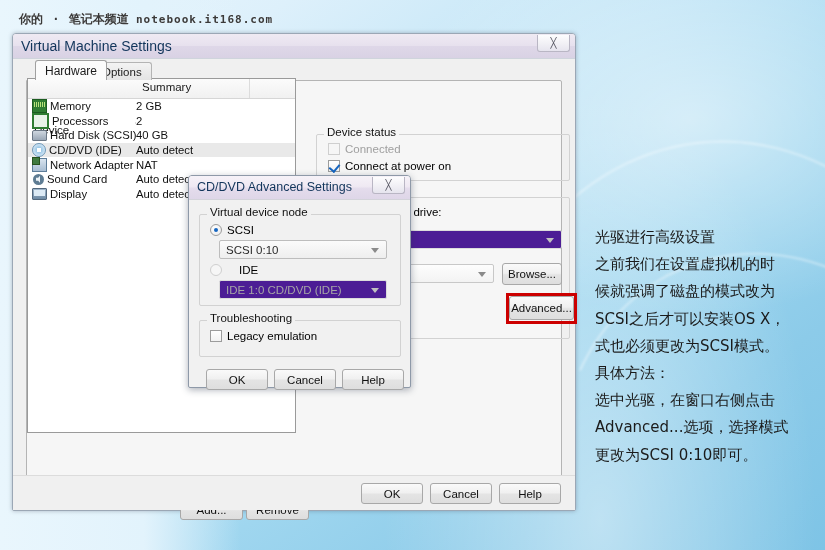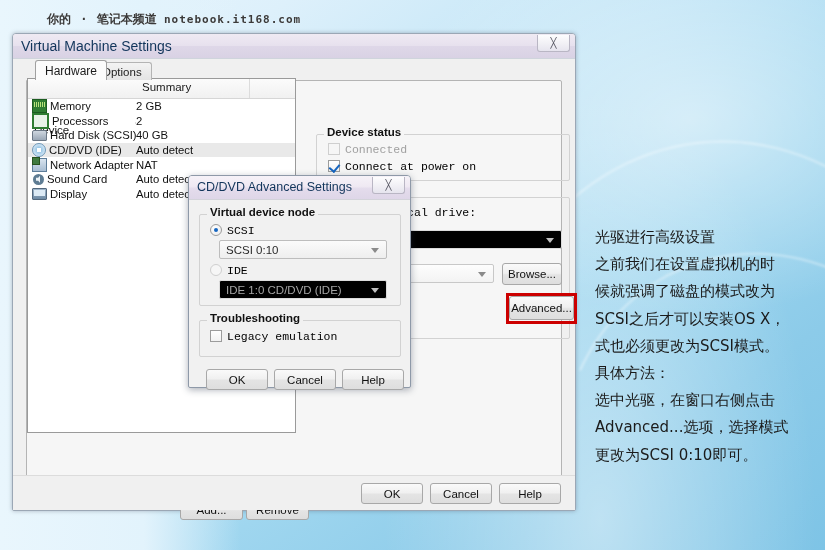--- a/index.html
+++ b/index.html
@@ -44,21 +44,20 @@
   #watermark {
     position: absolute;
     left: 19px; top: 11px;
     font-family: "DejaVu Sans Mono", monospace;
     font-size: 12px;
     font-weight: bold;
     color: #3a3a3a;
     letter-spacing: 0px;
     white-space: nowrap;
     text-shadow: 0 0 1px rgba(255,255,255,0.6);
-    margin-left: 28px;
   }
   #watermark .sep { padding: 0 2px; }
   #watermark .site { font-size: 11px; letter-spacing: 1px; }
 
   
   #vm-window {
     position: absolute;
     left: 12px; top: 33px;
     width: 564px; height: 478px;
     background: #f0f0f0;
@@ -282,27 +281,25 @@
     box-sizing: border-box;
   }
   .group-label {
     position: absolute;
     left: 8px; top: 0;
     background: #f6f6f6;
     padding: 0 3px;
     font-size: 11.5px;
     color: #111;
     z-index: 2;
-    font-weight: bold;
   }
   .chk-row {
     position: absolute;
     display: flex; align-items: flex-start;
     font-size: 11.5px;
-    font-family: Liberation Mono, monospace;
   }
   .chk {
     width: 12px; height: 12px;
     border: 1px solid #9c9c9c;
     background: linear-gradient(180deg, #ffffff, #f2f2f2);
     margin-right: 5px;
     box-sizing: border-box;
     position: relative;
     flex: 0 0 auto;
   }
@@ -348,21 +345,21 @@
   .combo .arrow {
     position: absolute;
     right: 7px; top: 50%;
     width: 0; height: 0;
     margin-top: -2px;
     border-left: 4px solid transparent;
     border-right: 4px solid transparent;
     border-top: 5px solid #8a8a8a;
   }
   .combo.disabled .arrow { border-top-color: #c0c0c0; }
-  .combo.disabled { color: #a6a6a6; background: #000000; border-color: #dcdcdc; }
+  .combo.disabled { color: #a6a6a6; background: #4c1d95; border-color: #dcdcdc; }
 
   #combo-phys { left: 321px; top: 196px; width: 228px; height: 19px; }
   #combo-iso { left: 321px; top: 230px; width: 160px; height: 19px; }
   #btn-browse { position: absolute; left: 489px; top: 229px; width: 60px; height: 22px; }
 
   #adv-wrap {
     position: absolute;
     left: 493px; top: 259px;
     width: 71px; height: 31px;
     border: 3px solid #cc0000;
@@ -630,21 +627,21 @@
 
   <div id="adv-body">
 
     <div id="vdn-group">
       <div class="group-box"></div>
       <div class="group-label">Virtual device node</div>
       <div class="chk-row" style="left:11px; top:18px;">
         <span class="radio checked"></span>
         <span>SCSI</span>
       </div>
-      <div class="chk-row" style="left:11px; top:58px;">
+      <div class="chk-row" style="left:11px; top:58px;gap:12px;">
         <span class="radio disabled"></span>
         <span>IDE</span>
       </div>
     </div>
 
     <div class="combo" id="combo-scsi">
       <span>SCSI  0:10</span>
       <span class="arrow"></span>
     </div>
     <div class="combo disabled" id="combo-ide">

